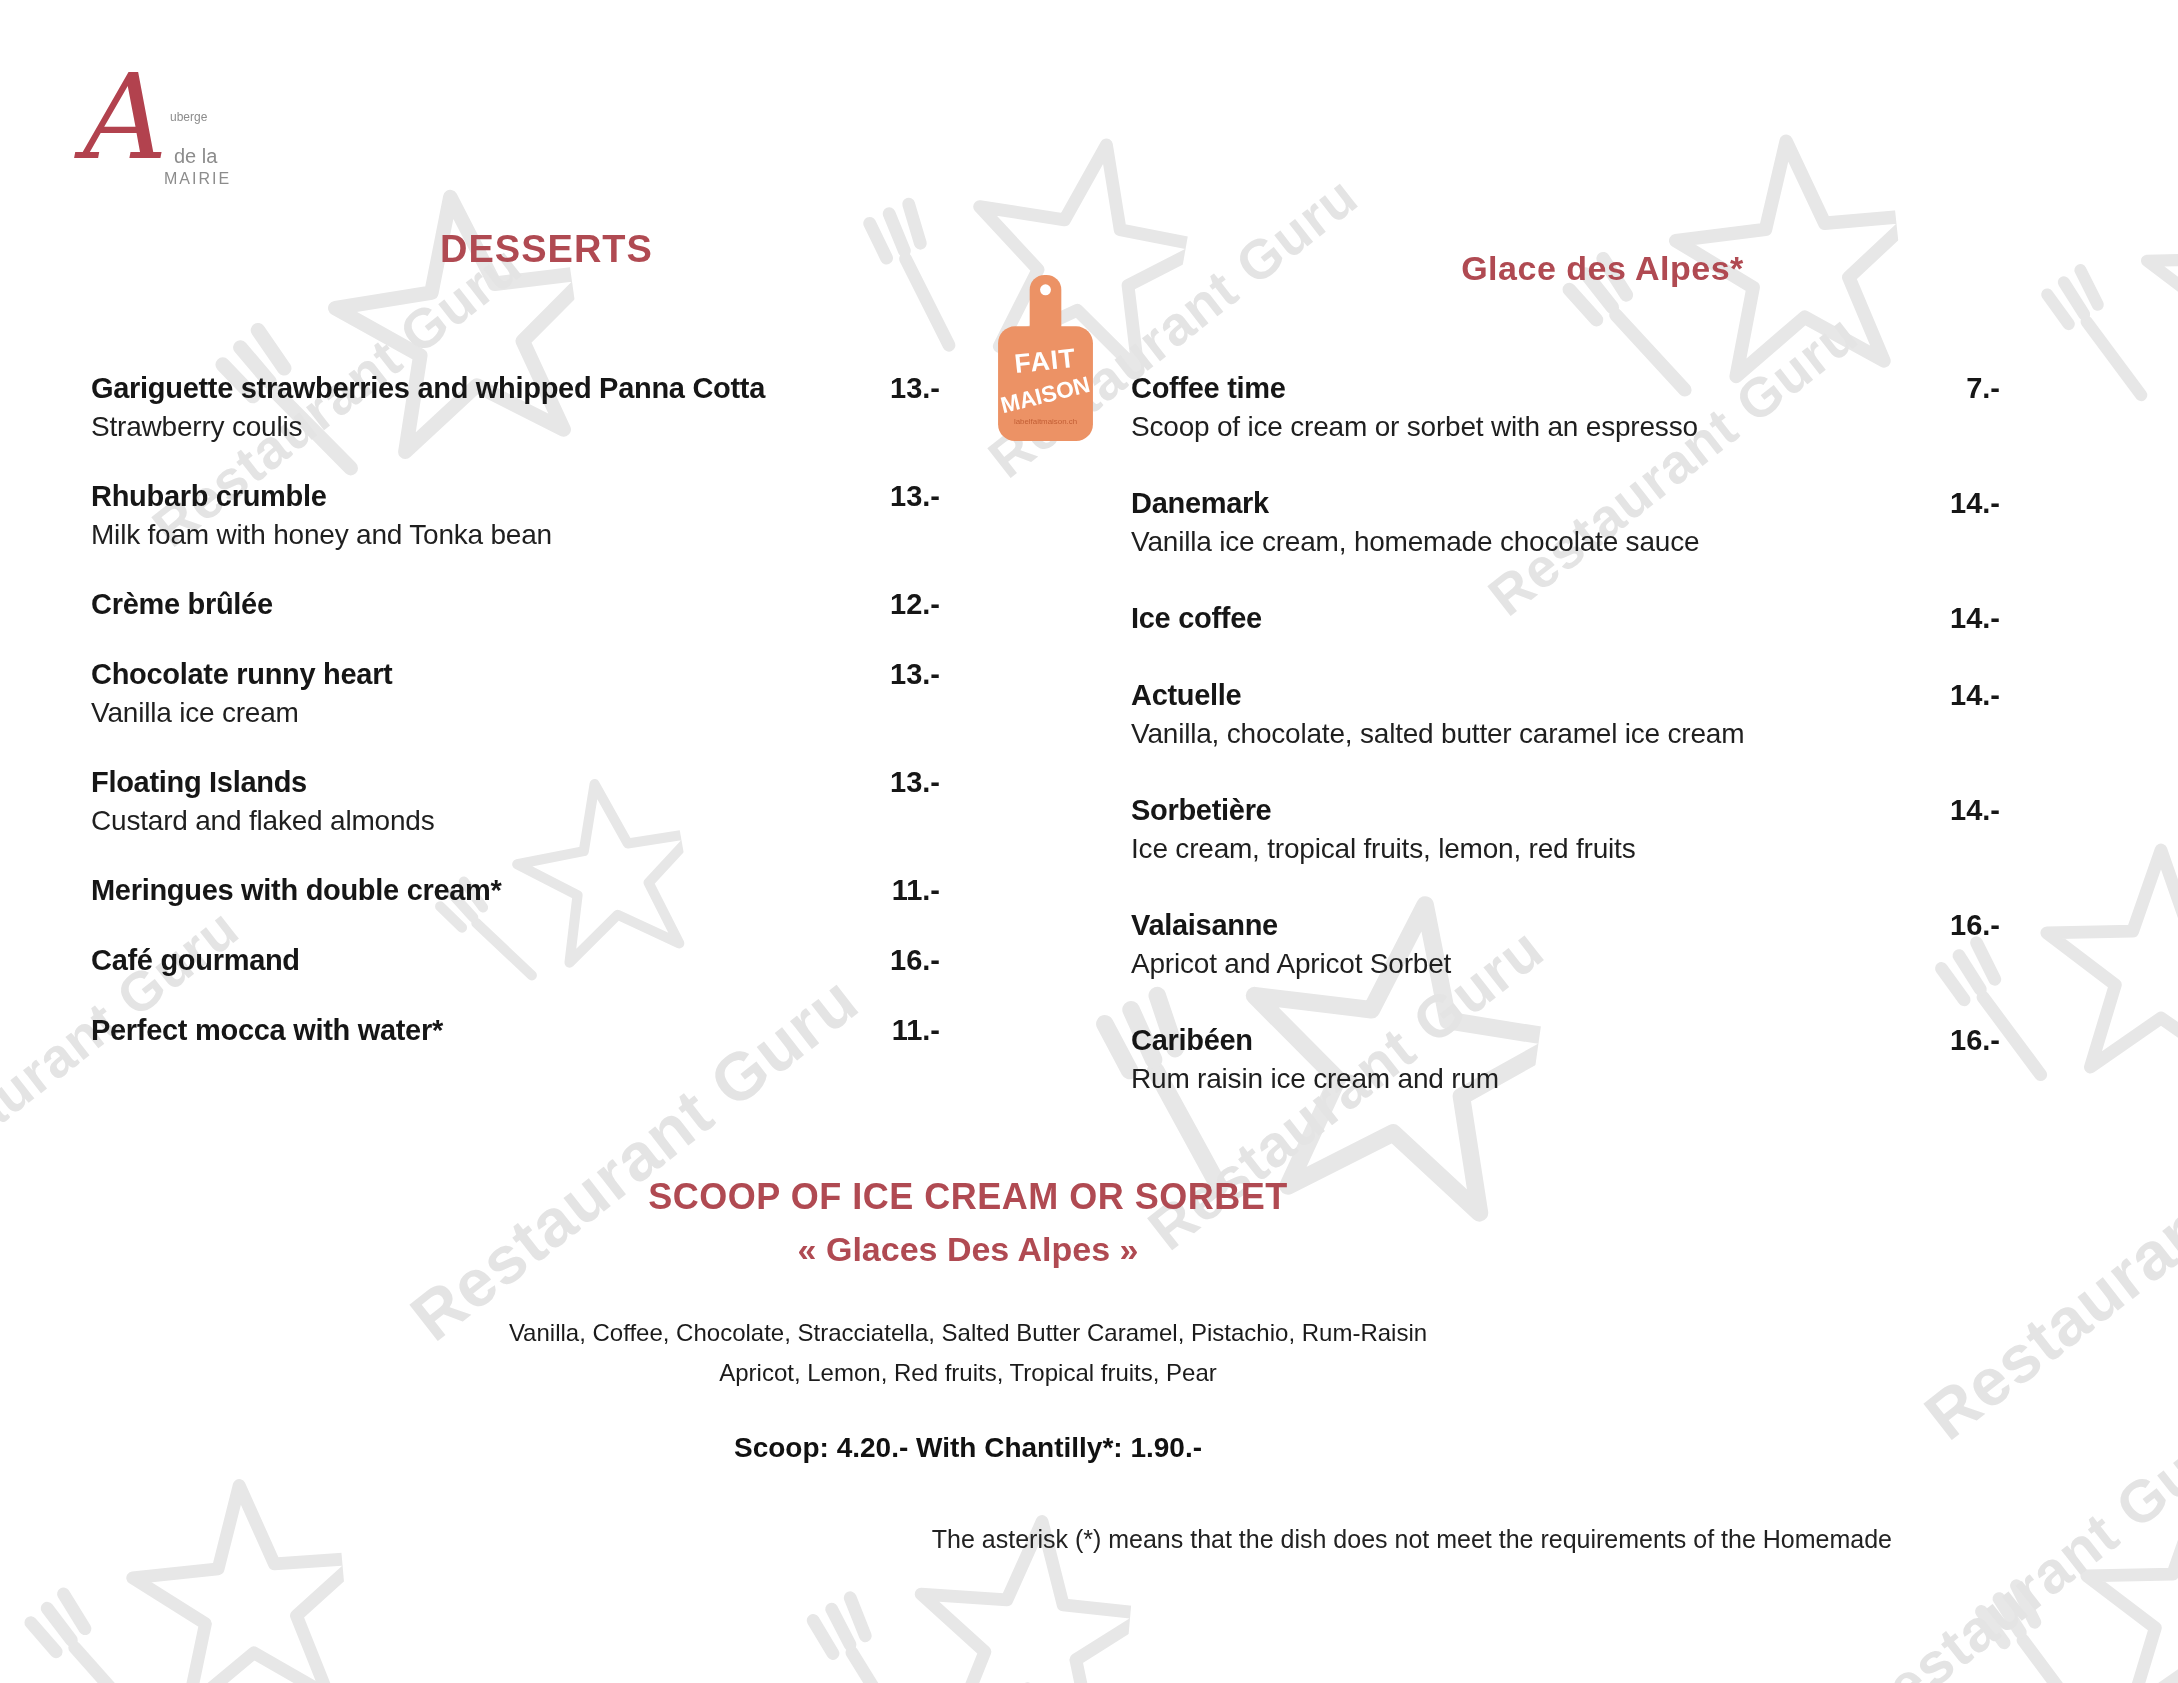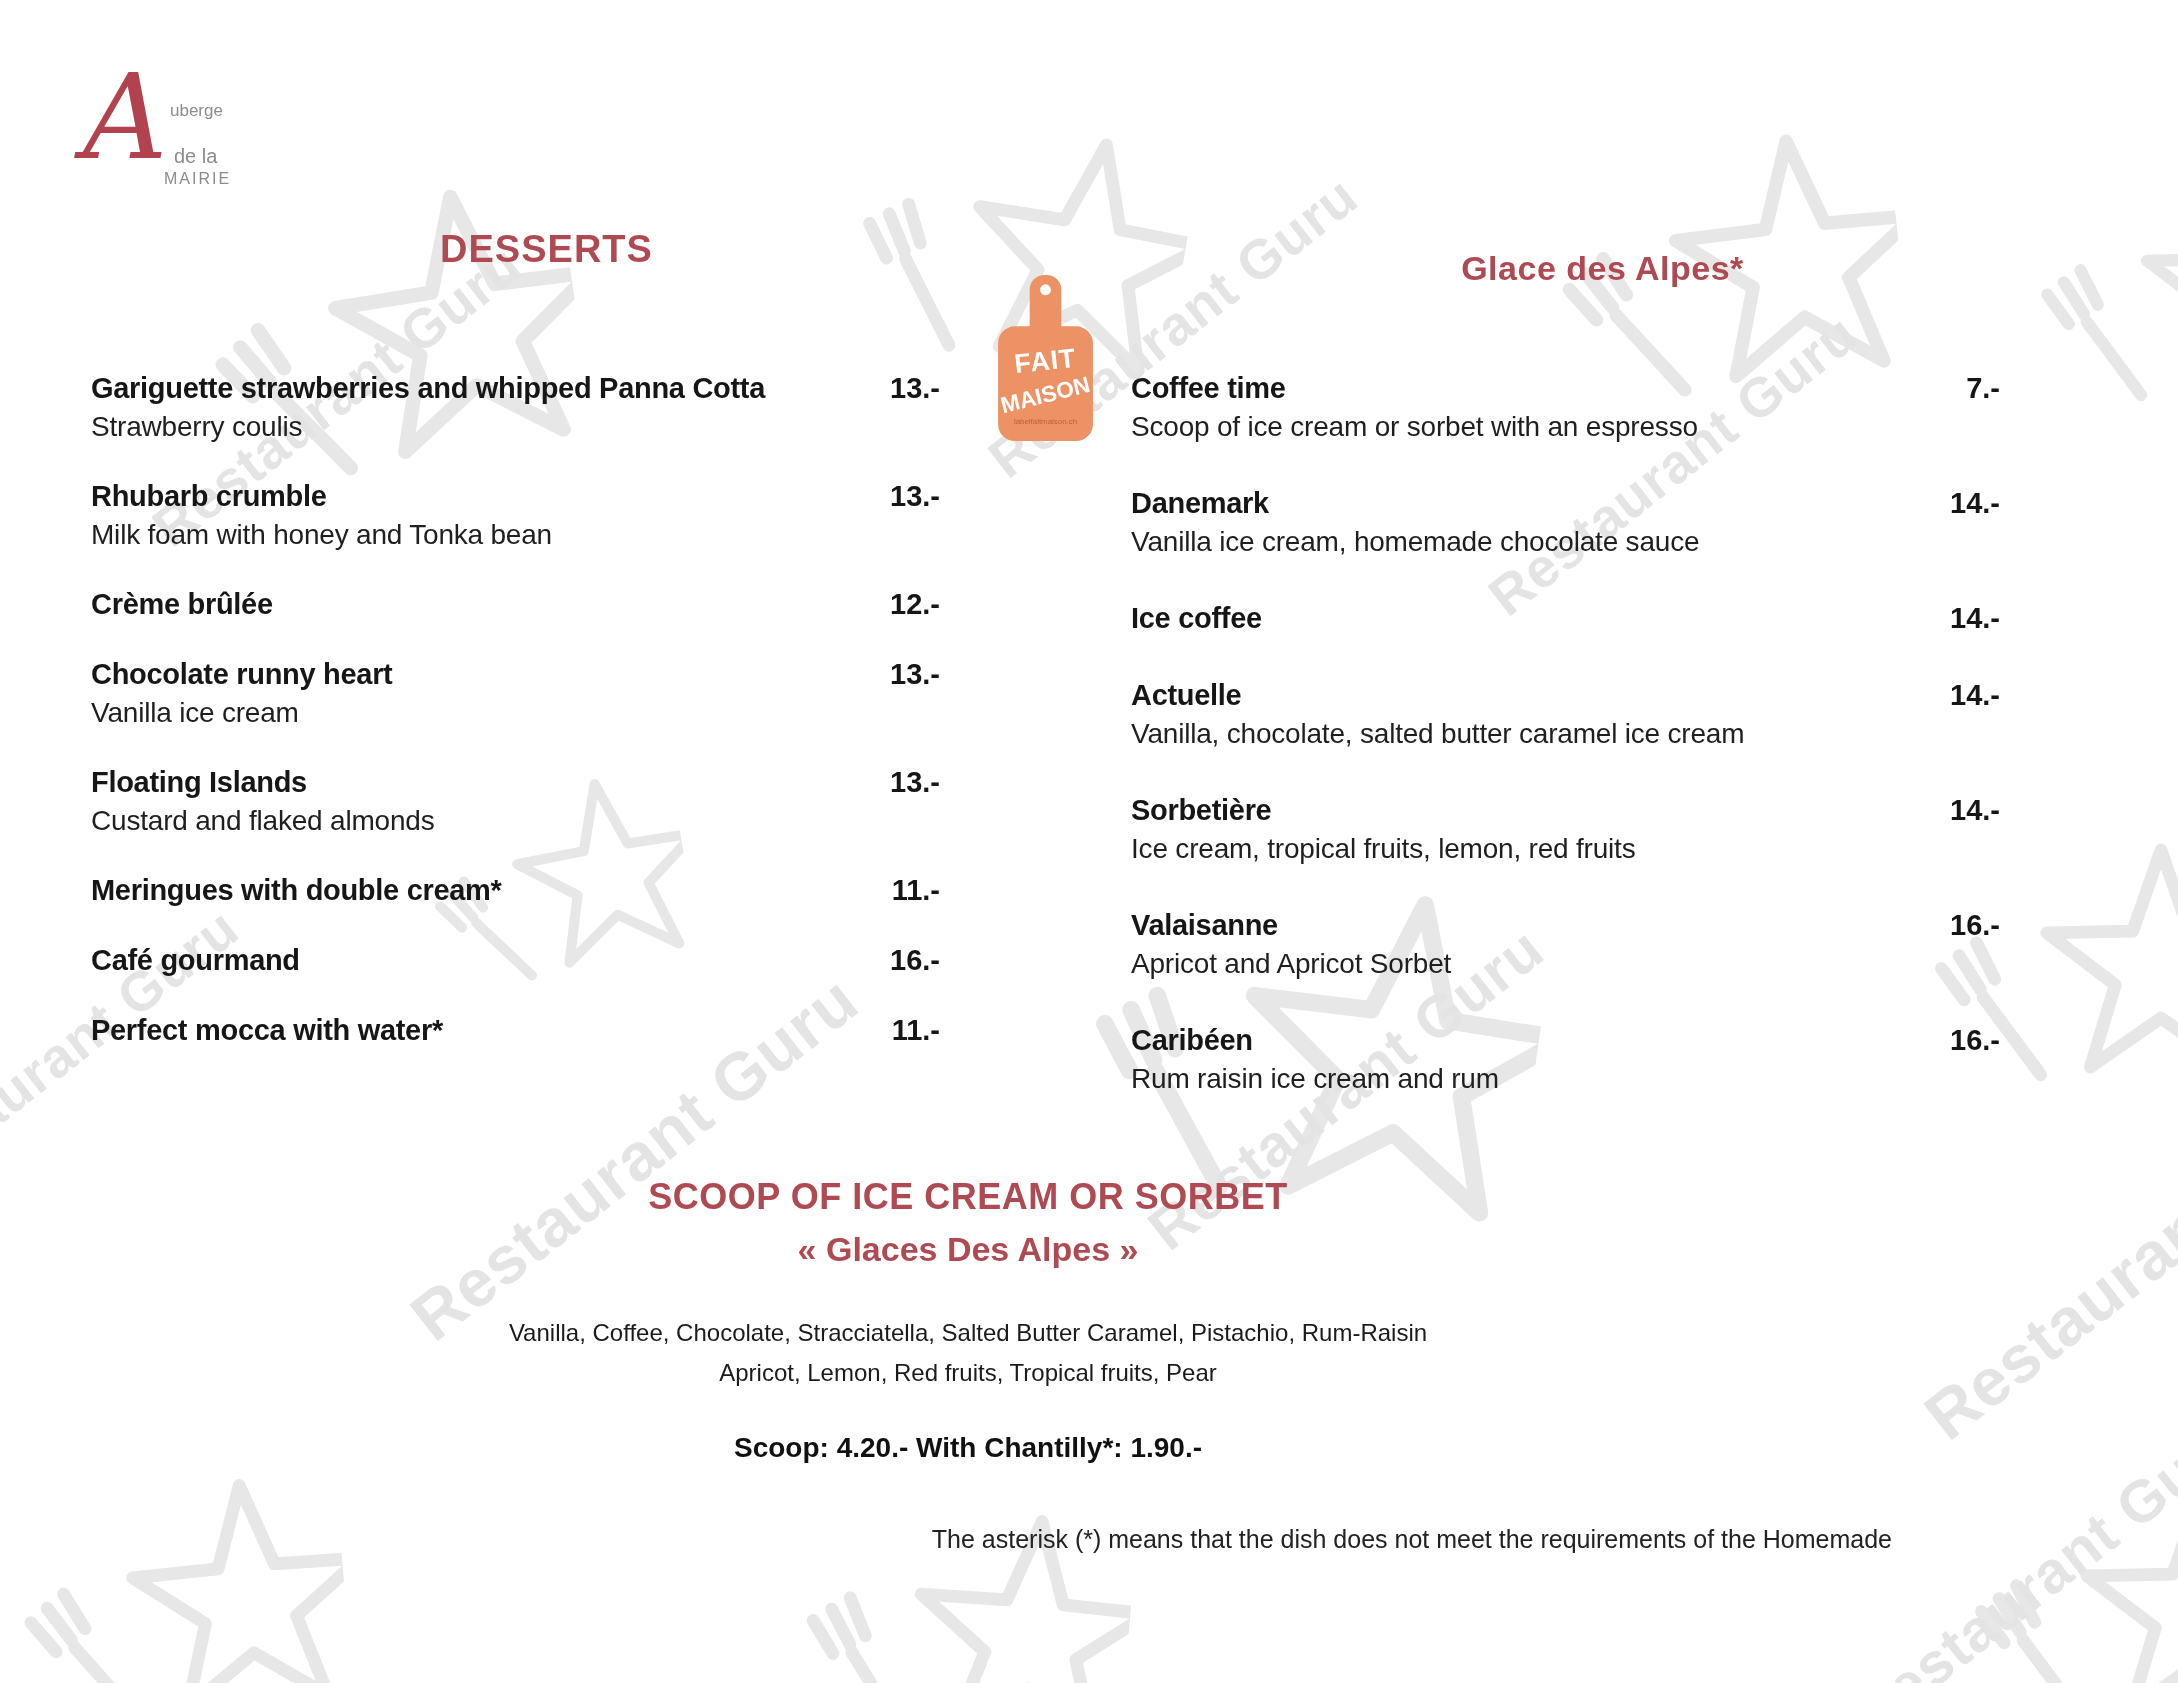--- a/index.html
+++ b/index.html
@@ -19,21 +19,21 @@
     transform:translate(-50%,-50%) rotate(-38deg);
     letter-spacing:1px;pointer-events:none;
   }
   
   .brand-a{
     position:absolute;left:83px;top:59px;z-index:1;
     font-family:"DejaVu Serif", serif;font-style:italic;
     font-size:117px;line-height:1;color:#b2424e;
   }
   .brand-line{position:absolute;z-index:1;color:#8c8c8c;line-height:1.1;}
-  .brand-l1{left:170px;top:102px;font-size:17px;}
+  .brand-l1{left:170px;top:111px;font-size:12px;}
   .brand-l2{left:174px;top:145px;font-size:20px;}
   .brand-l3{left:164px;top:170px;font-size:16px;letter-spacing:2px;}
   
   .col-title{
     position:absolute;z-index:1;text-align:center;
     color:#b04a52;font-weight:bold;font-size:38px;line-height:46px;letter-spacing:1px;
   }
   .col-subtitle{
     color:#b04a52;font-weight:bold;font-size:34px;line-height:44px;margin-top:20px;letter-spacing:0.5px;
   }

